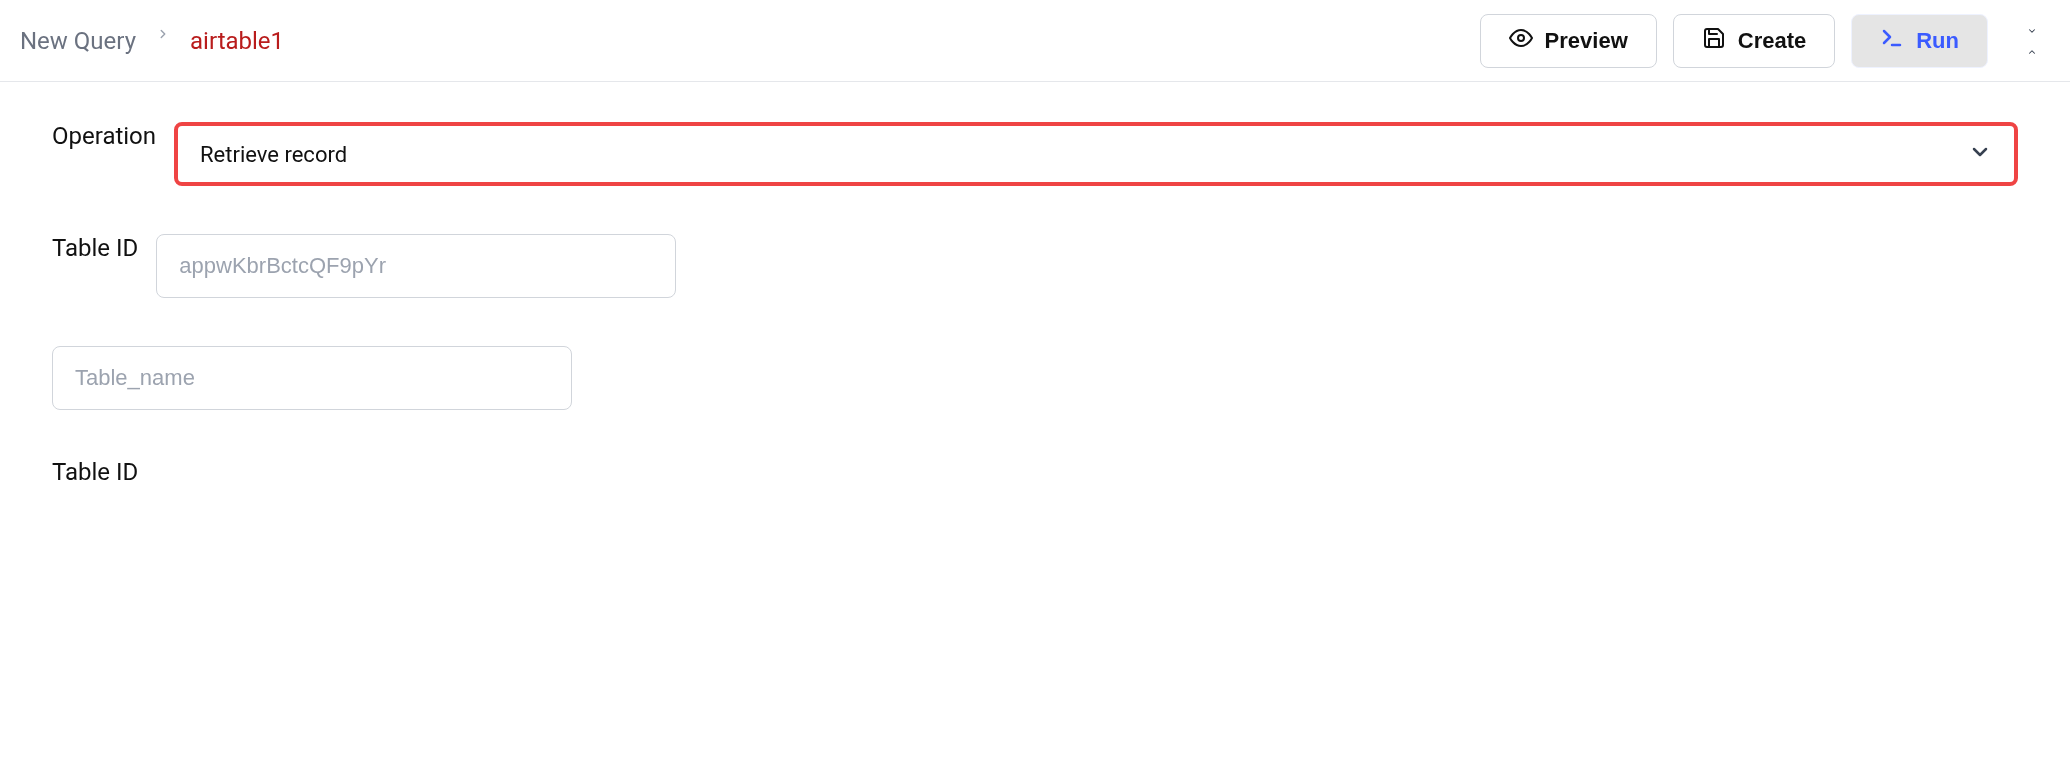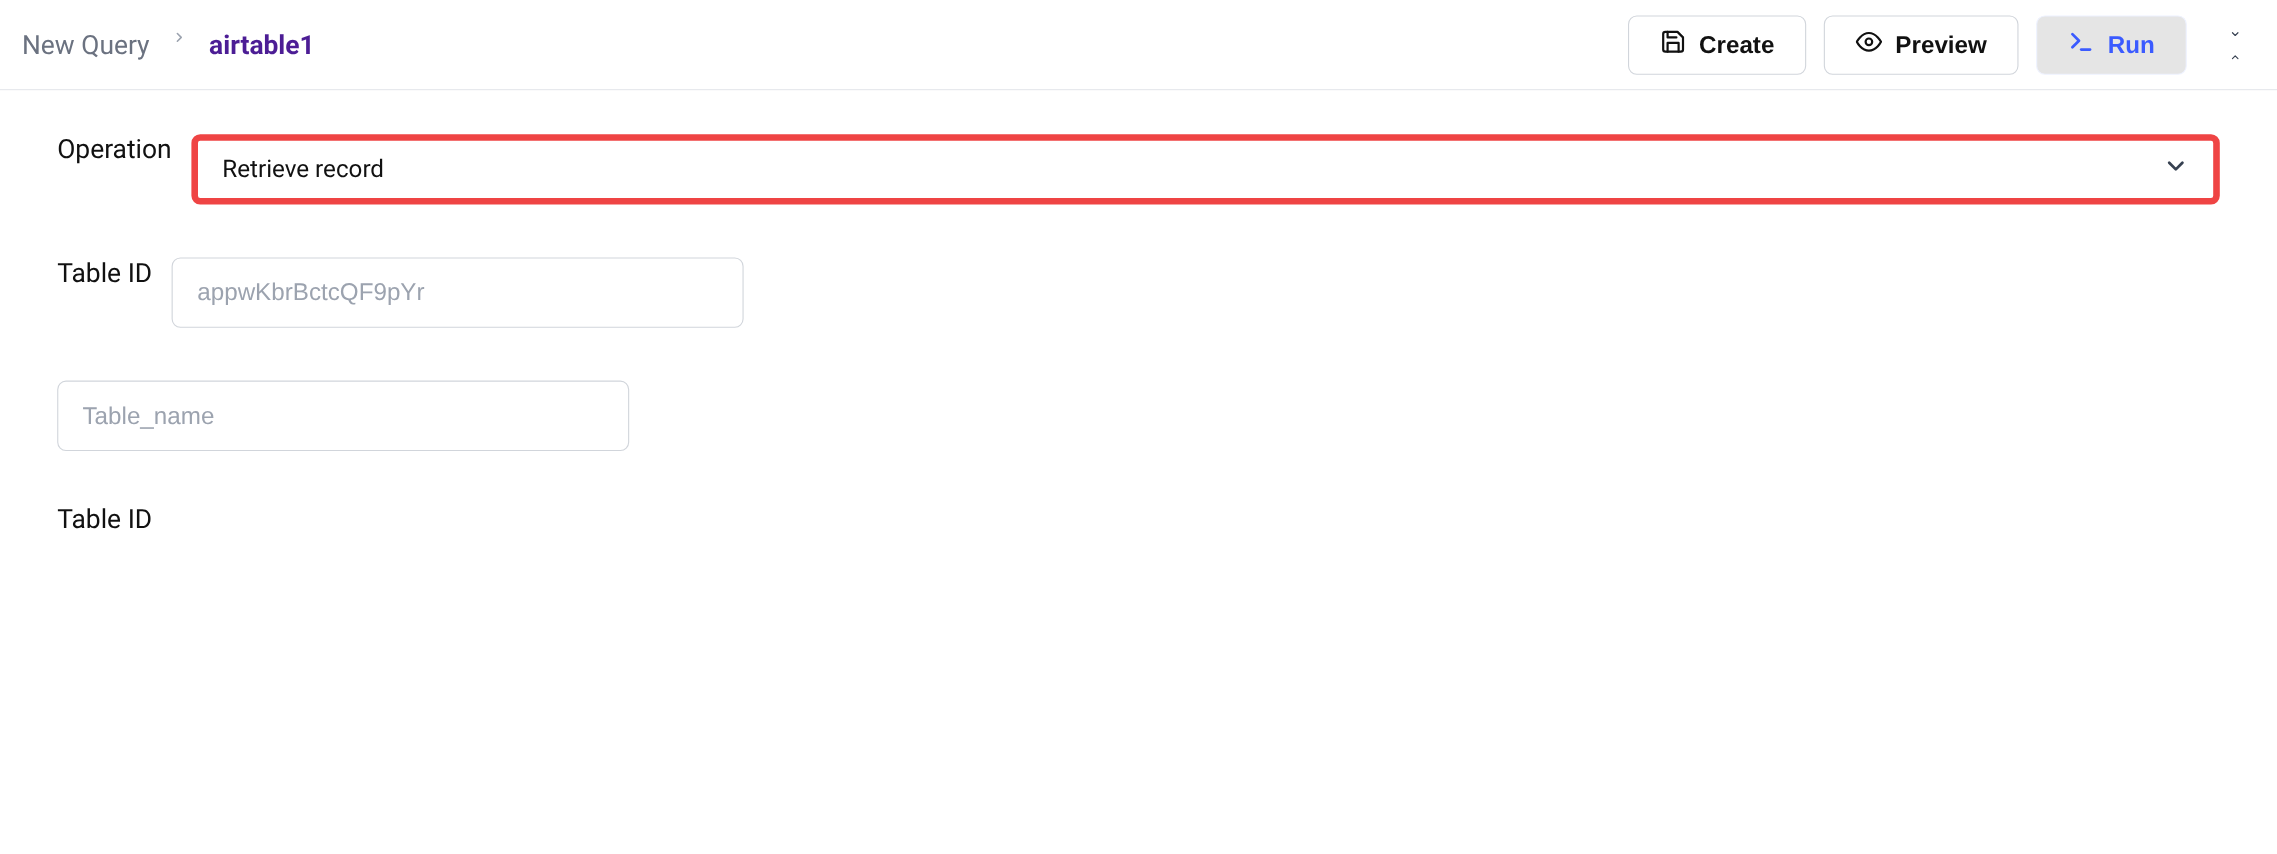--- a/index.html
+++ b/index.html
@@ -20,21 +20,21 @@
     height: 82px;
   }
   .breadcrumb {
     display: flex;
     align-items: flex-start;
     gap: 20px;
     font-size: 24px;
   }
   .crumb-muted { color: #6b7280; }
   .crumb-sep { color: #9ca3af; display:flex; align-items:center; }
-  .crumb-active { color: #4c1d95; font-weight: 700; }
+  .crumb-active { color: #b91c1c; font-weight: 400; }
 
   .actions {
     display: flex;
     align-items: center;
     gap: 16px;
   }
   .btn {
     display: flex;
     align-items: center;
     gap: 12px;
@@ -70,21 +70,21 @@
   .form {
     padding: 40px 52px;
     display: flex;
     flex-direction: column;
     gap: 48px;
   }
   .field { display:flex; gap:18px; }
   .label { font-size: 24px; color:#111; }
   .select {
     position: relative;
-    border: 6px solid #ef4444;
+    border: 4px solid #ef4444;
     border-radius: 8px;
     height: 64px;
     display:flex;
     align-items:center;
     padding: 0 22px;
     font-size: 22px;
     cursor:pointer;
     width: 100%;
     max-width: 1978px;
   }
@@ -112,36 +112,36 @@
           <polyline points="9 18 15 12 9 6"></polyline>
         </svg>
     </span>
     <span class="crumb-active">airtable1</span>
   </div>
 
   <div class="actions">
     <button class="btn">
       <span>
         <svg width="24" height="24" viewBox="0 0 24 24" fill="none" stroke="currentColor" stroke-width="2" stroke-linecap="round" stroke-linejoin="round">
+            <path d="M1 12s4-8 11-8 11 8 11 8-4 8-11 8-11-8-11-8z"></path>
+            <circle cx="12" cy="12" r="3"></circle>
+          </svg>
+      </span>
+      <span>Preview</span>
+    </button>
+
+    <button class="btn">
+      <span>
+        <svg width="24" height="24" viewBox="0 0 24 24" fill="none" stroke="currentColor" stroke-width="2" stroke-linecap="round" stroke-linejoin="round">
             <path d="M19 21H5a2 2 0 0 1-2-2V5a2 2 0 0 1 2-2h11l5 5v11a2 2 0 0 1-2 2z"></path>
             <polyline points="17 21 17 13 7 13 7 21"></polyline>
             <polyline points="7 3 7 8 15 8"></polyline>
           </svg>
       </span>
       <span>Create</span>
-    </button>
-
-    <button class="btn">
-      <span>
-        <svg width="24" height="24" viewBox="0 0 24 24" fill="none" stroke="currentColor" stroke-width="2" stroke-linecap="round" stroke-linejoin="round">
-            <path d="M1 12s4-8 11-8 11 8 11 8-4 8-11 8-11-8-11-8z"></path>
-            <circle cx="12" cy="12" r="3"></circle>
-          </svg>
-      </span>
-      <span>Preview</span>
     </button>
 
     <button class="btn btn-run">
       <span>
         <svg width="24" height="24" viewBox="0 0 24 24" fill="none" stroke="currentColor" stroke-width="2.5" stroke-linecap="round" stroke-linejoin="round">
             <polyline points="4 17 10 11 4 5"></polyline>
             <line x1="12" y1="19" x2="20" y2="19"></line>
           </svg>
       </span>
       <span>Run</span>

